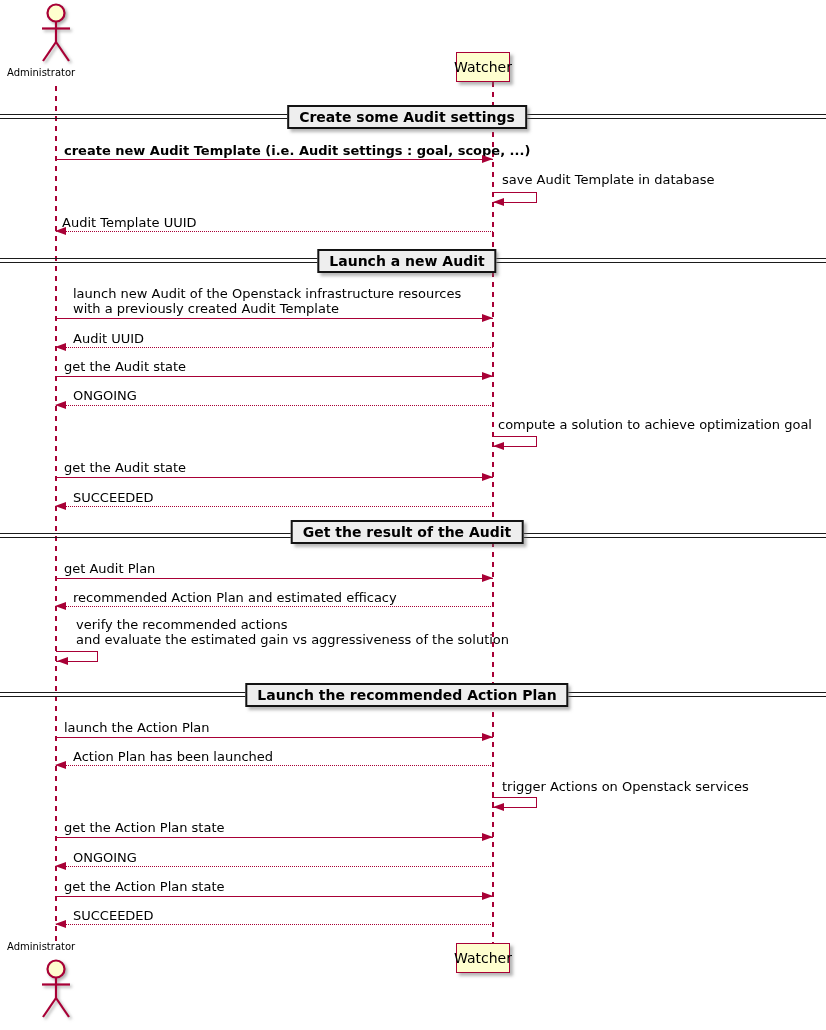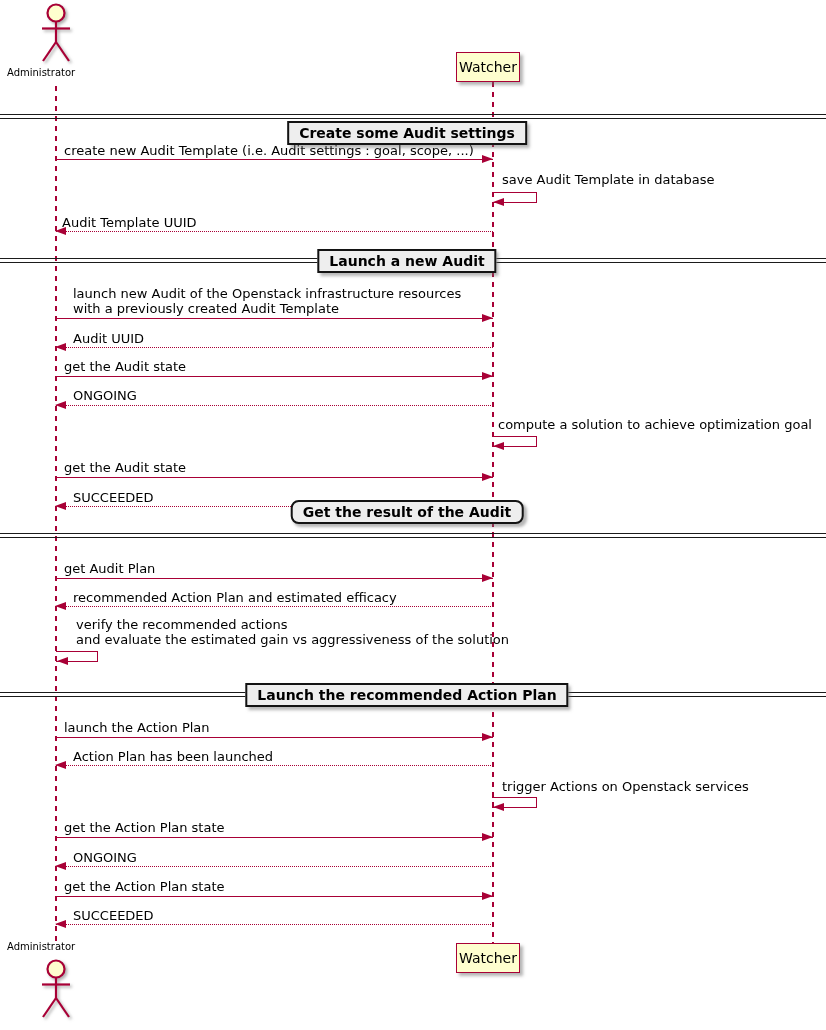--- a/index.html
+++ b/index.html
@@ -8,21 +8,21 @@
     font-family:"DejaVu Sans", sans-serif;font-size:13px;color:#000;
   }
   .lifeline{
     position:absolute;width:1.5px;
     background:repeating-linear-gradient(to bottom,#A80036 0 5px,transparent 5px 10px);
     z-index:1;
   }
   .actor-figure{position:absolute;z-index:3;filter:drop-shadow(2.5px 2.5px 1.5px rgba(110,110,110,.55));}
   .actor-label{position:absolute;font-size:10px;white-space:nowrap;z-index:3;}
   .participant{
-    position:absolute;width:64px;height:30px;box-sizing:border-box;
+    position:absolute;width:54px;height:30px;box-sizing:border-box;
     background:#FEFECE;border:1.8px solid #A80036;
     display:flex;align-items:center;justify-content:center;
     font-size:14px;z-index:3;
     box-shadow:3px 3px 3px rgba(110,110,110,.5);
   }
   .divider-lines{
     position:absolute;left:0;width:826px;height:5px;box-sizing:border-box;
     border-top:1.4px solid #1b1b1b;border-bottom:1.4px solid #1b1b1b;z-index:2;
   }
   .divider-box{
@@ -59,25 +59,25 @@
         <line x1="26" y1="40" x2="39" y2="59"></line>
       </g>
     </svg>
   </div>
   <div class="actor-label" style="left:7px;top:67px;">Administrator</div>
 
   <div class="participant" style="left:456px;top:52px;">Watcher</div>
 
   <div>
     <div class="divider-lines" style="top:114px;"></div>
-    <div class="divider-box" style="top:133px;text-align:center;">Create some Audit settings</div>
-  </div>
-
-  <div>
-    <div class="msg-label" style="left:64px;top:143px;">create new Audit Template (i.e. Audit settings : goal, scope, ...)</div>
+    <div class="divider-box" style="top:117px;text-align:center;">Create some Audit settings</div>
+  </div>
+
+  <div>
+    <div class="msg-label" style="left:64px;top:143px;font-weight:bold;">create new Audit Template (i.e. Audit settings : goal, scope, ...)</div>
     <div class="arrow solid" style="left:56px;top:159px;width:437px;"></div>
     <div class="head right" style="left:482px;top:155px;"></div>
   </div>
 
   <div>
     <div class="msg-label" style="left:502px;top:172px;">save Audit Template in database</div>
     <div class="self-loop" style="left:492px;top:192px;"></div>
     <div class="head left" style="left:493px;top:198px;"></div>
   </div>
 
@@ -130,21 +130,21 @@
   </div>
 
   <div>
     <div class="msg-label" style="left:73px;top:490px;">SUCCEEDED</div>
     <div class="arrow dotted" style="left:56px;top:506px;width:437px;"></div>
     <div class="head left" style="left:55px;top:502px;"></div>
   </div>
 
   <div>
     <div class="divider-lines" style="top:533px;"></div>
-    <div class="divider-box" style="top:512px;border-radius:8px;">Get the result of the Audit</div>
+    <div class="divider-box" style="top:532px;">Get the result of the Audit</div>
   </div>
 
   <div>
     <div class="msg-label" style="left:64px;top:561px;">get Audit Plan</div>
     <div class="arrow solid" style="left:56px;top:578px;width:437px;"></div>
     <div class="head right" style="left:482px;top:574px;"></div>
   </div>
 
   <div>
     <div class="msg-label" style="left:73px;top:590px;">recommended Action Plan and estimated efficacy</div>

